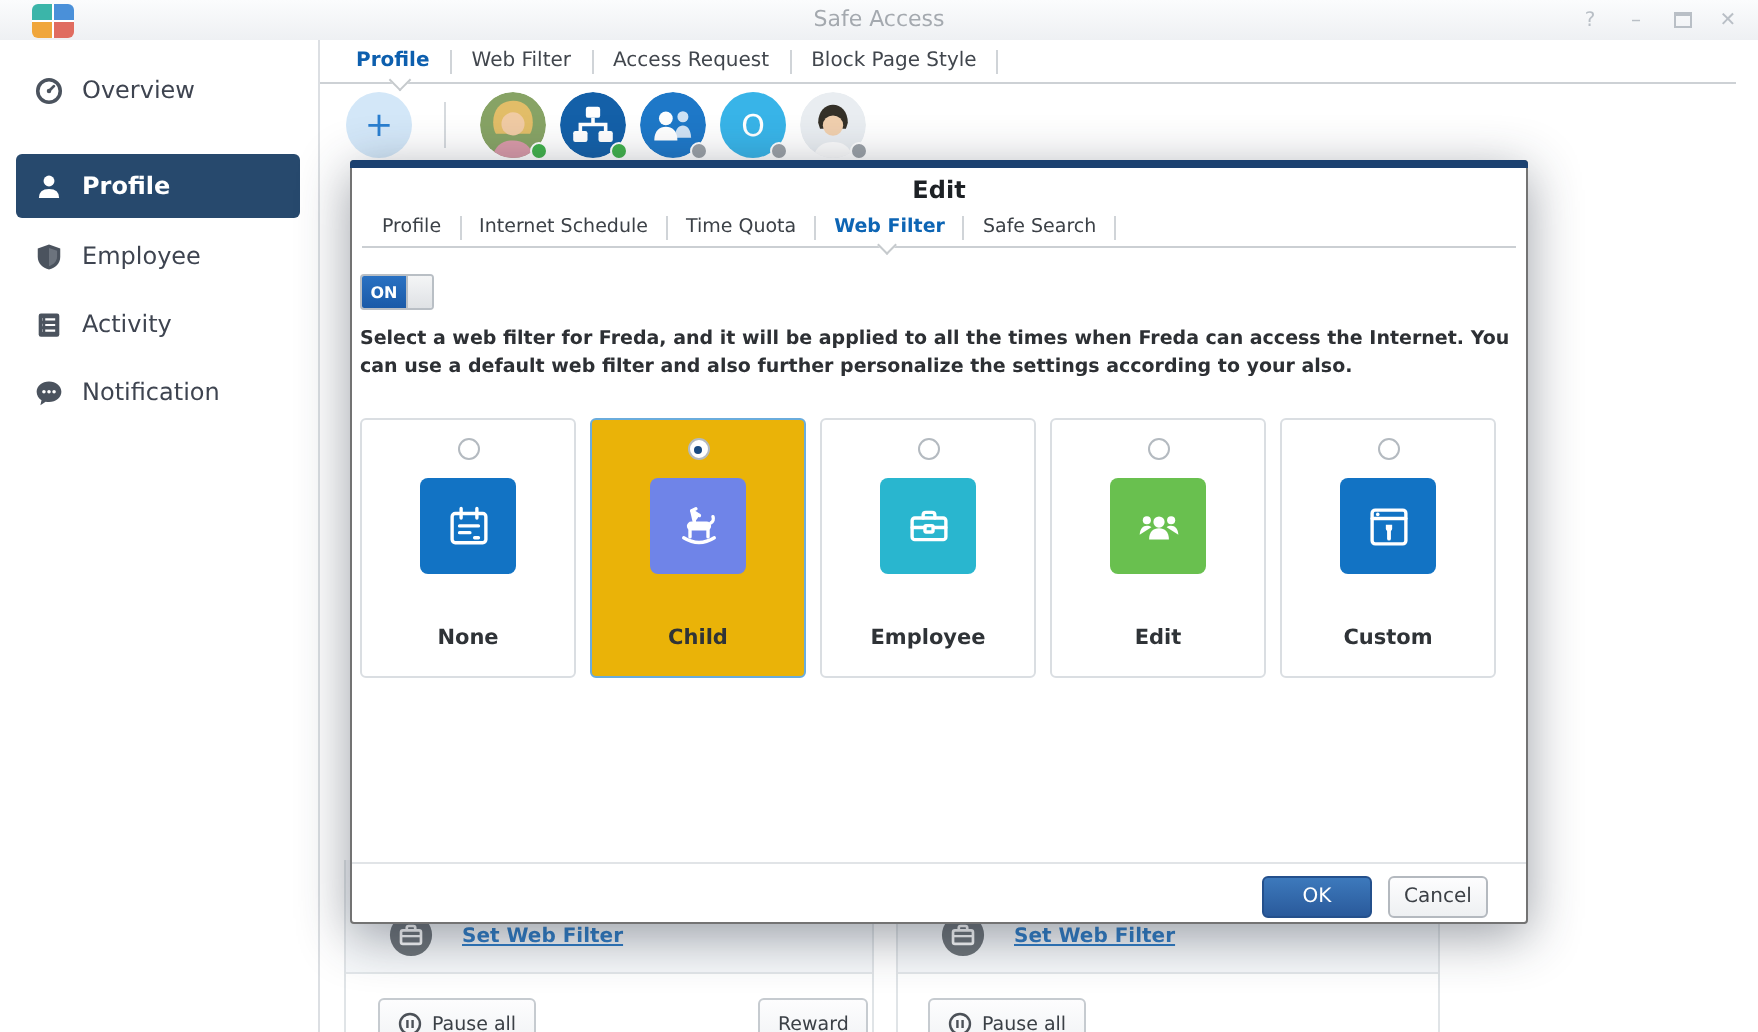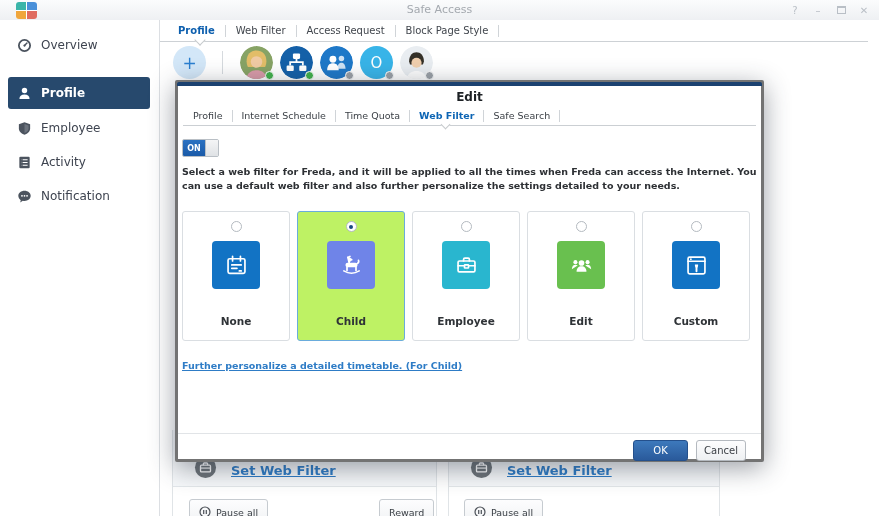--- a/index.html
+++ b/index.html
@@ -54,21 +54,21 @@
   .avatar { position:relative; width:33px; height:33px; border-radius:50%; cursor:pointer; }
   .avatar svg { display:block; border-radius:50%; }
   .avatar .letter { position:absolute; inset:0; display:flex; align-items:center; justify-content:center;
                     color:#fff; font-size:15px; }
   .dot { position:absolute; right:-1px; bottom:-1px; width:9px; height:9px; border-radius:50%;
          border:1.5px solid #fff; }
   .dot.online { background:#41b14b; } .dot.offline { background:#9ba1a7; }
 
   
   .modal { position:absolute; left:175px; top:80px; width:589px; height:382px; background:#fff;
-           border:3px solid #737373; border-radius:2px; box-shadow:0 6px 26px rgba(35,45,60,.45);
+           border:1px solid #737373; border-radius:2px; box-shadow:0 6px 26px rgba(35,45,60,.45);
            z-index:10; }
   .m-accent { position:absolute; left:-1px; right:-1px; top:-1px; height:4px; background:#1b4170;
               border-radius:2px 2px 0 0; }
   .m-title { position:absolute; left:0; right:0; top:7px; text-align:center; font-size:12px;
              font-weight:bold; color:#1d2125; }
   .m-tabs { position:absolute; left:6px; top:23px; height:19px; display:flex; align-items:center; }
   .m-tab { position:relative; padding:0 9px; font-size:9.5px; color:#3c4147; cursor:pointer;
            height:19px; display:flex; align-items:center; white-space:nowrap; }
   .m-tab.active { color:#0d65b4; font-weight:bold; }
   .m-tab .caret { top:15px; width:7px; height:7px; }
@@ -79,21 +79,21 @@
   .toggle-on { width:22px; background:linear-gradient(#2a71c2,#1a5aa8); color:#fff; font-size:8px;
                font-weight:bold; display:flex; align-items:center; justify-content:center; }
   .toggle-knob { flex:1; background:linear-gradient(#f4f5f6,#dfe2e5); border-left:1px solid #b9bfc5; }
 
   .m-desc { position:absolute; left:4px; top:82px; width:575px; font-size:9.5px; font-weight:bold;
             color:#2d3034; line-height:14px; }
 
   .filters { position:absolute; left:4px; top:128px; display:flex; gap:7px; }
   .fcard { width:108px; height:130px; border:1px solid #dadee2; border-radius:3px; background:#fff;
            display:flex; flex-direction:column; align-items:center; cursor:pointer; }
-  .fcard.selected { border-color:#6aacdc; background:#bef264; }
+  .fcard.selected { border-color:#6aacdc; background:#eab308; }
   .radio { margin-top:9px; width:11px; height:11px; border-radius:50%; border:1px solid #b4bac0;
            background:#fff; position:relative; }
   .fcard.selected .radio::after { content:""; position:absolute; left:2.5px; top:2.5px; width:4px;
            height:4px; border-radius:50%; background:#1a4a80; }
   .tile { margin-top:9px; width:48px; height:48px; border-radius:4px; display:flex;
           align-items:center; justify-content:center; }
   .flabel { margin-top:26px; font-size:10.5px; font-weight:bold; color:#2f3337; }
 
   .m-link { position:absolute; left:4px; top:277px; font-size:9.5px; font-weight:600;
             color:#2e7cc6; text-decoration:underline; cursor:pointer; }
@@ -104,21 +104,21 @@
             border:1px solid #24508c; color:#fff; font-weight:normal; }
   .btn-cancel { left:518px; width:50px; background:linear-gradient(#fdfdfe,#eef0f2);
             border:1px solid #b4b9bf; color:#3c4046; }
 
   
   .bgcard { position:absolute; top:430px; height:90px; background:#fff;
             border-left:1px solid #e0e4e7; border-right:1px solid #e0e4e7; }
   .bgcard .filter-row { position:absolute; left:0; right:0; top:0; height:57px; background:#f6f8fa;
             border-bottom:1px solid #e3e7ea; }
   .bg-ico { position:absolute; left:21px; top:26px; }
-  .bg-link { position:absolute; left:58px; top:33px; font-size:13px; font-weight:bold;
+  .bg-link { position:absolute; left:58px; top:33px; font-size:10px; font-weight:bold;
              color:#2e7cc6; text-decoration:underline; cursor:pointer; white-space:nowrap; }
   .bg-btn { position:absolute; top:69px; height:26px; border:1px solid #c6cbd0; border-radius:3px;
             background:linear-gradient(#fdfdfe,#f0f2f4); color:#3b4046; font-size:9.5px;
             display:flex; align-items:center; justify-content:center; gap:5px; padding:0 9px;
             cursor:pointer; white-space:nowrap; }
 </style>
 </head>
 <body>
 
 <div id="app">
@@ -320,21 +320,21 @@
         </div>
       <div class="vsep"></div>
     </div>
     <div class="m-rule"></div>
 
     <div class="toggle">
       <span class="toggle-on">ON</span>
       <span class="toggle-knob"></span>
     </div>
 
-    <div class="m-desc">Select a web filter for Freda, and it will be applied to all the times when Freda can access the Internet. You can use a default web filter and also further personalize the settings detailed to your needs.</div>
+    <div class="m-desc">Select a web filter for Freda, and it will be applied to all the times when Freda can access the Internet. You can use a default web filter and also further personalize the settings according to your also.</div>
 
     <div class="filters">
       <div class="fcard">
         <span class="radio"></span>
         <span class="tile" style="background: rgb(18, 115, 196);">
           <svg width="27" height="27" viewBox="0 0 24 24" fill="none" stroke="#fff" stroke-width="1.5" stroke-linecap="round">
               <rect x="4.5" y="6" width="15" height="13" rx="1.4"></rect>
               <path d="M8.5 3.8v4.2M15.5 3.8v4.2"></path>
               <path d="M7.8 11.5h8.4M7.8 14.5h4.6M14.5 16.8h1.7"></path>
             </svg>
@@ -389,20 +389,19 @@
               <path d="M4.5 8.2h15"></path>
               <circle cx="7" cy="6.4" r=".8" fill="#fff" stroke="none"></circle>
               <path d="M10.6 11h2.8v1.5a1.4 1.4 0 0 1-2.8 0z" fill="#fff" stroke="none"></path>
               <path d="M12 13.8v3.4" stroke-width="1.7"></path>
             </svg>
         </span>
         <span class="flabel">Custom</span>
       </div>
     </div>
 
-    <a class="m-link">Further personalize a detailed timetable. (For Child)</a>
 
     <div class="m-footer-rule"></div>
     <div class="btn btn-ok">OK</div>
     <div class="btn btn-cancel">Cancel</div>
   </div>
 
 </div>
 
 </body></html>

